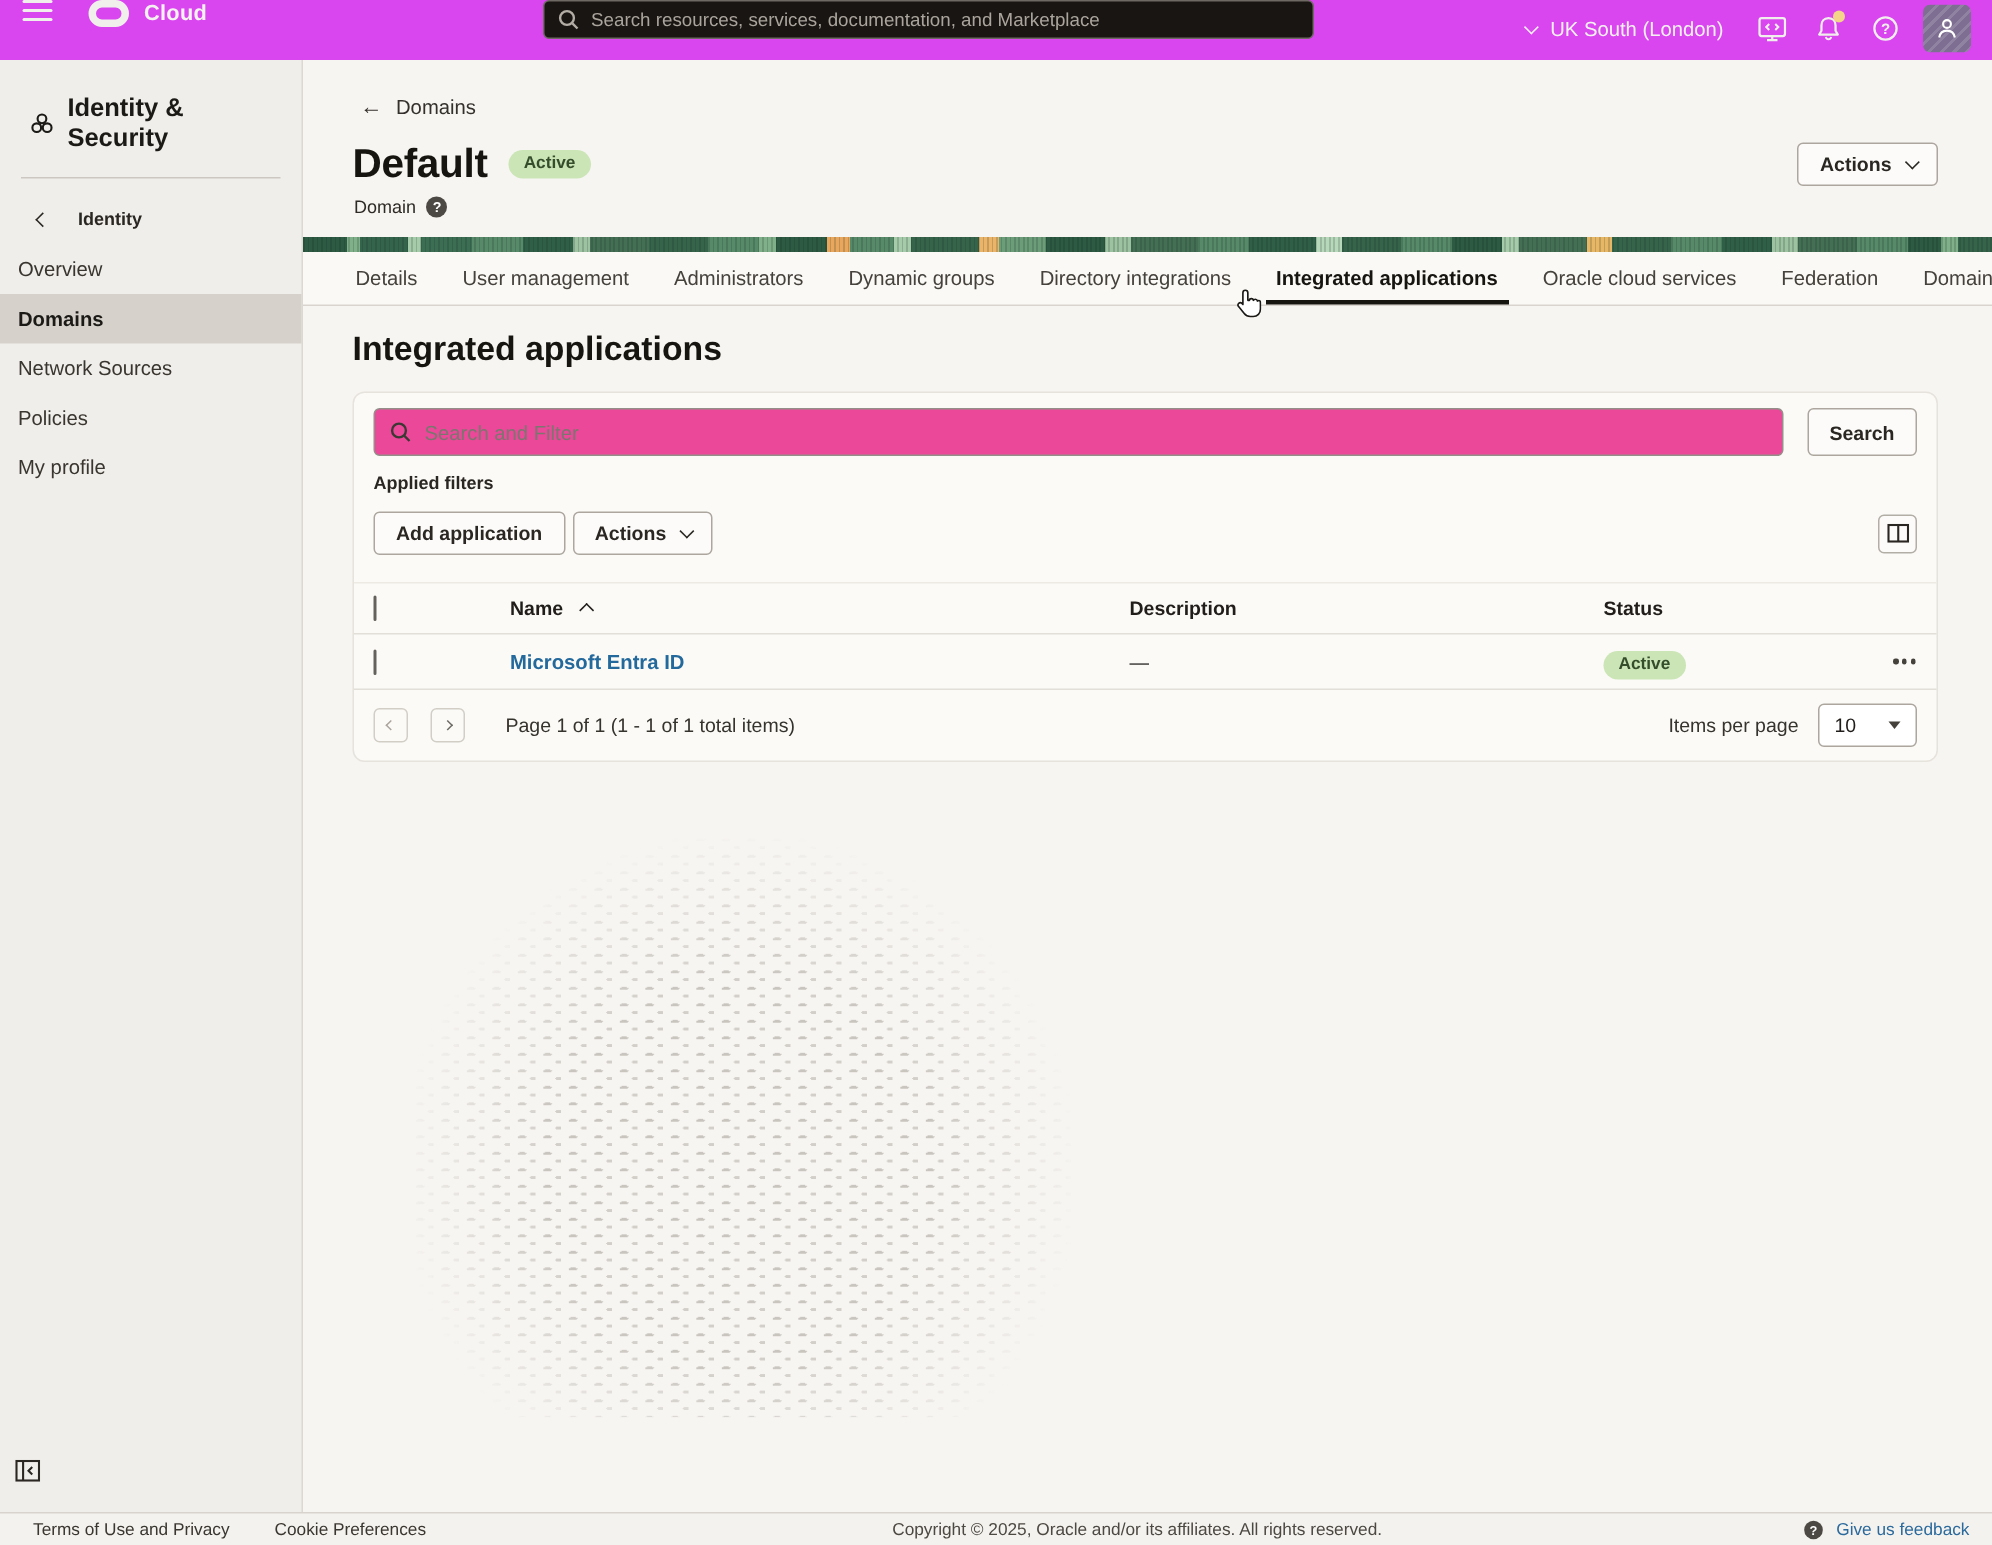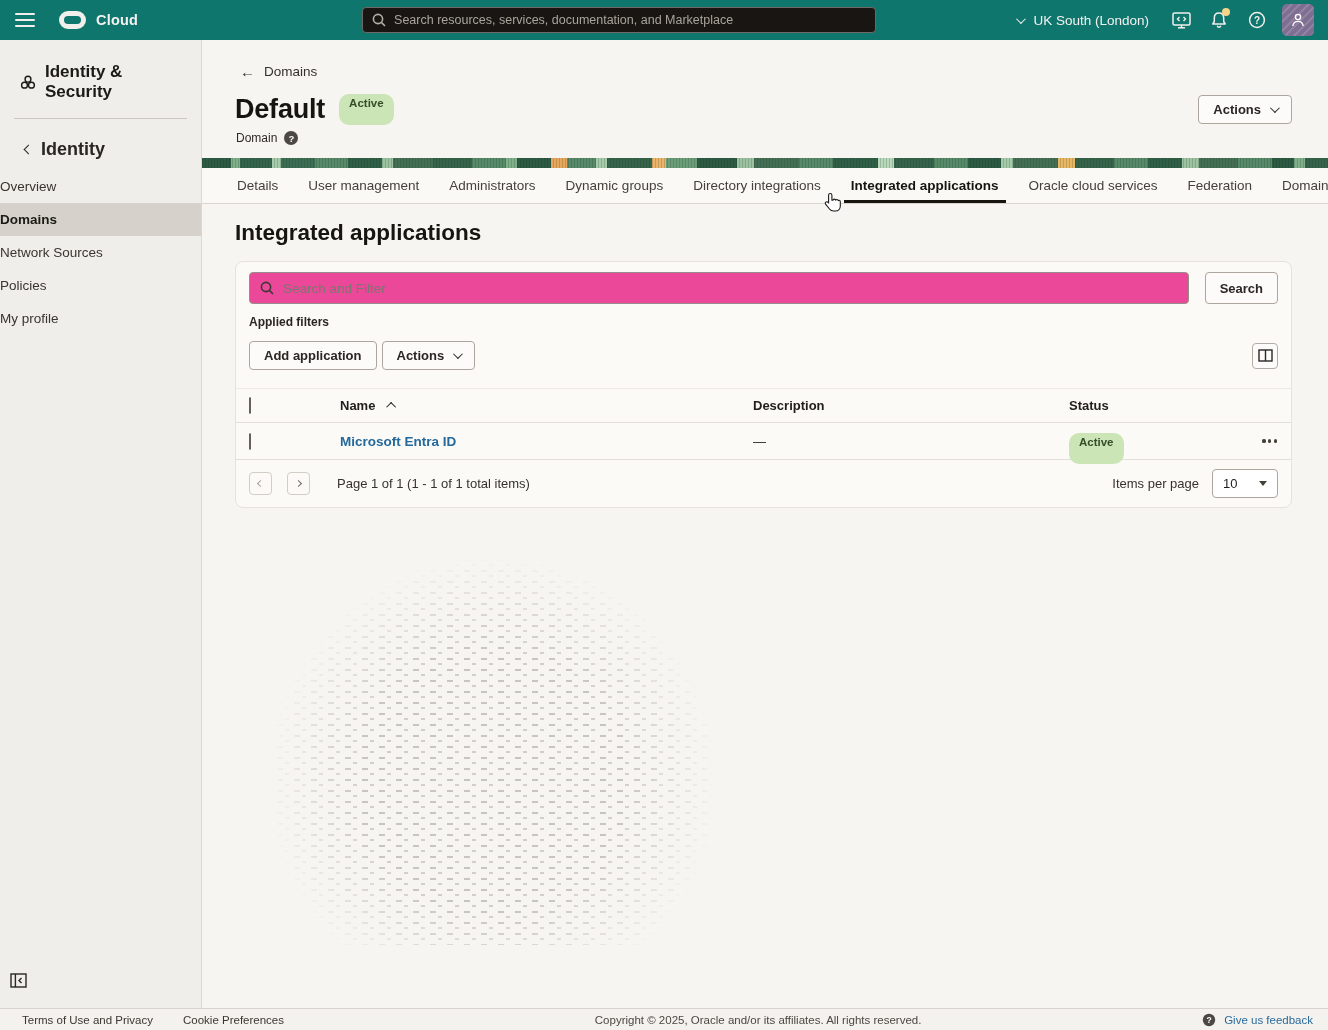--- a/index.html
+++ b/index.html
@@ -1,20 +1,20 @@
 <!DOCTYPE html>
 <html><head>
 <meta charset="utf-8">
 <style>
   * { margin:0; padding:0; box-sizing:border-box; }
   html,body { width:1328px; height:1030px; overflow:hidden; }
   body { font-family:"Liberation Sans","DejaVu Sans",sans-serif; background:#f7f5f2; color:#201d1a; }
 
   
-  .topbar { height:40px; background:#0f766e; display:flex; align-items:center; padding:0 14px 0 15px; }
+  .topbar { height:40px; background:#d946ef; display:flex; align-items:flex-start; padding:0 14px 0 15px; }
   .hamburger { width:20px; height:14px; display:flex; flex-direction:column; justify-content:space-between; cursor:pointer; margin-right:24px; }
   .hamburger span { height:2px; background:#f1efec; border-radius:1px; }
   .brand { display:flex; align-items:center; gap:10px; margin-right:8px; }
   .o-ring { width:27px; height:18px; border:5px solid #f1efec; border-radius:10px; }
   .brand-label { color:#f4f2ef; font-size:14.5px; font-weight:700; letter-spacing:.2px; }
   .tb-search { margin-left:216px; width:514px; height:26px; background:#181512; border:1px solid #6e6962; border-radius:4px; display:flex; align-items:center; padding:0 9px; gap:8px; }
   .tb-search input { flex:1; background:transparent; border:none; outline:none; color:#e7e4df; font-size:12.5px; font-family:inherit; }
   .tb-search input::placeholder { color:#aaa49c; }
   .tb-right { margin-left:auto; display:flex; align-items:center; gap:0; }
   .region { display:flex; align-items:center; gap:10px; color:#f4f2ef; font-size:13.5px; margin-right:13px; cursor:pointer; }
@@ -29,38 +29,38 @@
   .chev.left { transform:rotate(135deg); }
   .chev.right { transform:rotate(-45deg); }
 
   
   .shell { display:flex; height:968px; }
 
   
   .sidebar { width:202px; background:#f0eeea; border-right:1px solid #dcd8d1; position:relative; flex-shrink:0; }
   .sb-title { display:flex; align-items:center; gap:9px; padding:22px 16px 16px 20px; font-size:17px; font-weight:700; color:#1c1a17; }
   .sb-divider { height:1px; background:#ccc8c1; margin:0 14px; }
-  .sb-section { display:flex; align-items:center; gap:9px; padding:20px 0 10px 25px; font-size:18px; font-weight:700; color:#2a2723; cursor:pointer; }
-  .sb-item { height:33px; display:flex; align-items:center; padding-left:0; font-size:13.5px; color:#39352f; cursor:pointer; }
+  .sb-section { display:flex; align-items:center; gap:20px; padding:20px 0 10px 25px; font-size:12px; font-weight:700; color:#2a2723; cursor:pointer; }
+  .sb-item { height:33px; display:flex; align-items:center; padding-left:12px; font-size:13.5px; color:#39352f; cursor:pointer; }
   .sb-item.active { background:#d6d2cb; color:#1c1a17; font-weight:700; }
   .sb-collapse { position:absolute; bottom:20px; left:10px; cursor:pointer; }
 
   
   .main { flex:1; position:relative; overflow:hidden; }
   .watermark { position:absolute; left:70px; top:515px; width:480px; height:390px;
     background:radial-gradient(3px 1px at 8px 5px, rgba(125,118,106,.38) 98%, transparent), radial-gradient(3px 1px at 16px 10px, rgba(125,118,106,.30) 98%, transparent);
     background-size:17px 11px;
     -webkit-mask-image:radial-gradient(circle at 46% 58%, #000 0 38%, rgba(0,0,0,.5) 52%, transparent 66%);
             mask-image:radial-gradient(circle at 46% 58%, #000 0 38%, rgba(0,0,0,.5) 52%, transparent 66%);
     pointer-events:none; }
   .breadcrumb { display:flex; align-items:center; gap:9px; padding:24px 0 0 38px; font-size:13.5px; color:#34312c; cursor:pointer; width:fit-content; }
   .bc-arrow { font-size:15px; line-height:1; }
   .title-row { display:flex; align-items:center; margin:15px 36px 0 33px; }
   .page-title { font-size:27px; font-weight:700; color:#17150f; letter-spacing:-.2px; }
-  .pill { background:#cbe5b6; color:#354d2a; font-size:11.5px; font-weight:600; padding:3px 10px 16px; border-radius:10px; margin-left:14px; }
+  .pill { background:#cbe5b6; color:#354d2a; font-size:11.5px; font-weight:600; padding:3px 10px 4px; border-radius:10px; margin-left:14px; }
   .subtitle-row { display:flex; align-items:center; gap:7px; margin:6px 36px 0 34px; font-size:12px; color:#2e2b26; }
   .help-dot { width:14px; height:14px; border-radius:50%; background:#4c4843; color:#fff; font-size:9.5px; font-weight:700; display:inline-flex; align-items:center; justify-content:center; cursor:pointer; }
   .btn { display:inline-flex; align-items:center; gap:9px; background:#fcfbf9; border:1px solid #aca69e; border-radius:4px; font-size:13px; font-weight:700; color:#2a2723; padding:0 14px; height:29px; cursor:pointer; font-family:inherit; }
   .actions-top { margin-left:auto; }
   .deco-strip { height:10px; margin-top:13px;
     background:
       repeating-linear-gradient(90deg, rgba(20,40,28,.18) 0 1px, transparent 1px 3px),
       linear-gradient(90deg,
        #2c5a43 0 2.6%, #7fb089 2.6% 3.4%, #34644c 3.4% 6.2%, #a5cbaa 6.2% 7%, #3c6e54 7% 10%,
        #578a68 10% 13%, #2f5f47 13% 16%, #9cc2a1 16% 17%, #446f55 17% 20.5%, #35644b 20.5% 24%,

